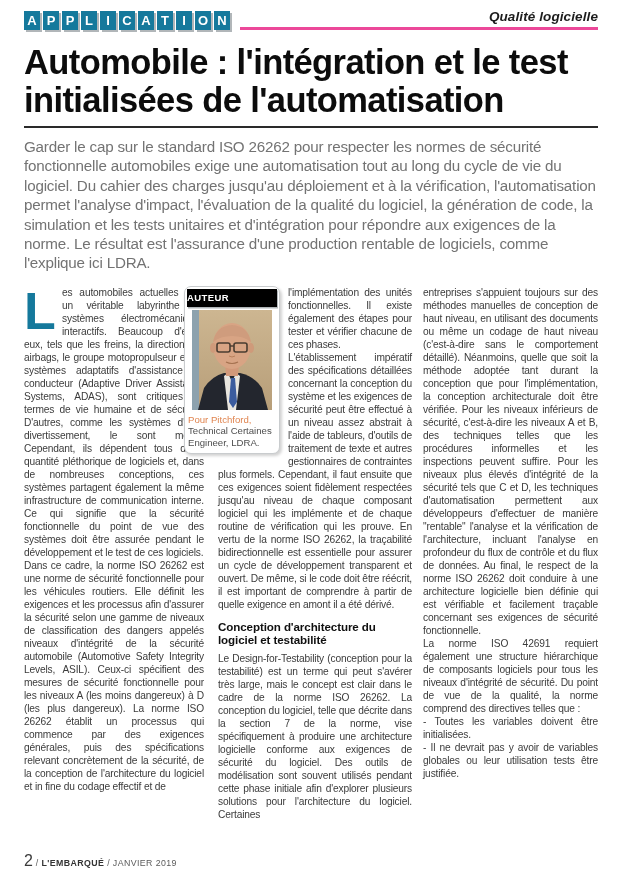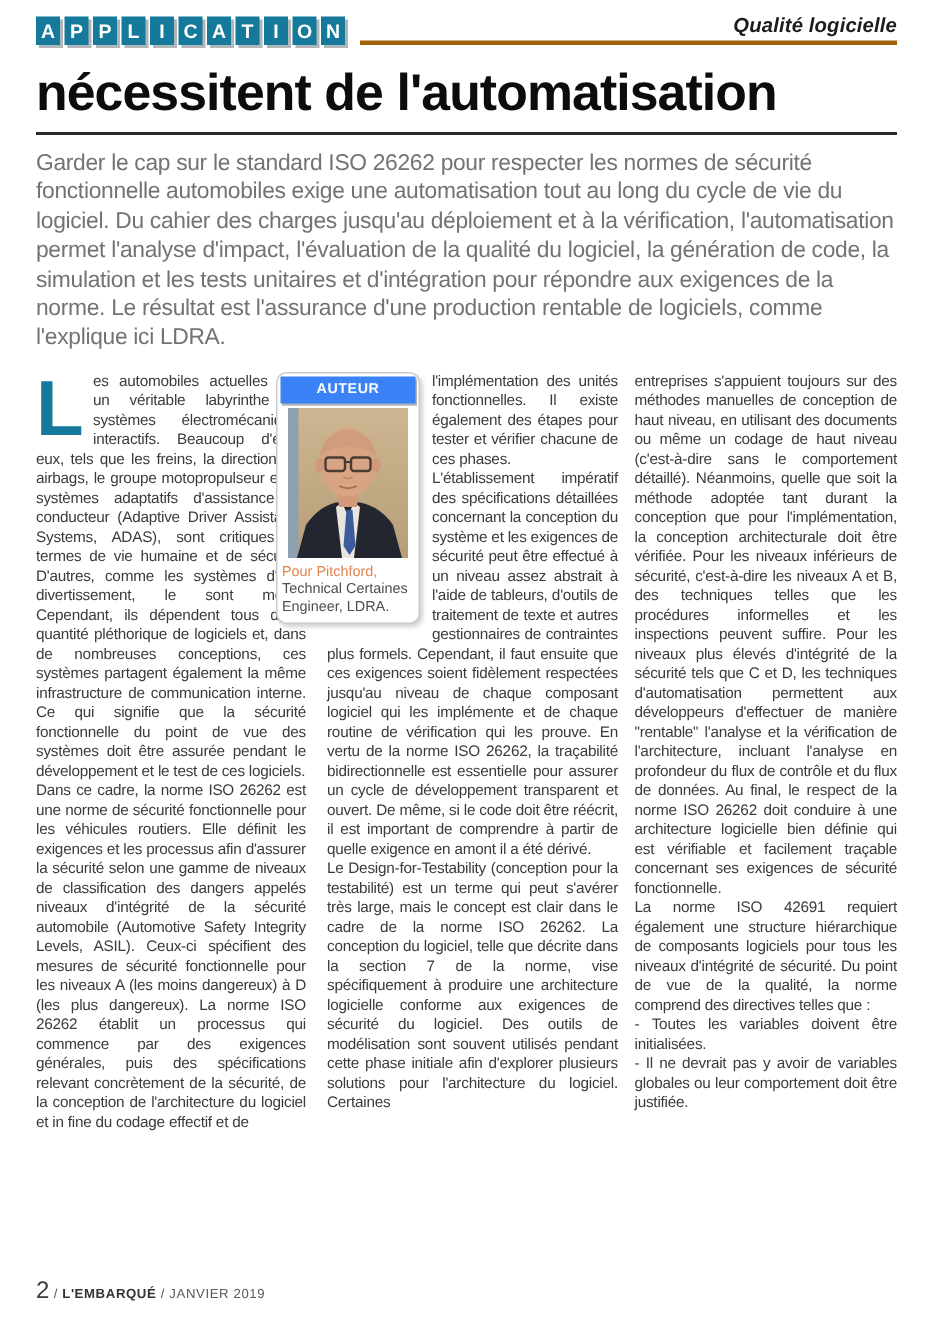--- a/index.html
+++ b/index.html
@@ -19,21 +19,21 @@
   .tile{
     width:16px;height:19px;
     background:#15799c;
     color:#fff;
     font-size:13px;font-weight:700;
     display:flex;align-items:center;justify-content:center;
     box-shadow:2px 2px 0 rgba(125,134,139,.6);
   }
   .hdr-right{
     flex:1;margin-left:10px;
-    border-bottom:3px solid #a16207;
+    border-bottom:3px solid #ec4899;
     text-align:right;
     font-style:italic;font-weight:700;font-size:13.5px;color:#1c1c1c;
     padding-bottom:3px;
     letter-spacing:.1px;
   }
   
   .title{
     margin-top:13px;
     color:#0c0c0c;
     font-size:34.5px;line-height:38px;font-weight:700;
@@ -83,24 +83,23 @@
     width:88px;
     margin:0 8px 5px -34px;
     border:1px solid #c9ccce;
     border-radius:7px;
     box-shadow:1.5px 2px 3px rgba(0,0,0,.18);
     padding:3px 3px 5px 3px;
     background:#fff;
     text-align:left;
   }
   .author-label{
-    background:#3b82f6;
+    background:#000000;
     color:#fff;
     font-size:9.5px;font-weight:700;letter-spacing:.4px;
-    text-align:center;
     padding:2px 0 3px 0;
     margin:-1px -1px 3px -1px;
     box-shadow:1px 1.5px 0 rgba(110,120,126,.55);
   }
   .author-photo{display:block;width:80px;height:100px;margin:0 auto;}
   .author-caption{font-size:9.6px;line-height:11.5px;margin-top:4px;letter-spacing:0;}
   .author-name{color:#e08550;}
   .author-role{color:#4e4e4e;}
   
   .footer{
@@ -126,21 +125,22 @@
       <span class="tile">A</span>
       <span class="tile">T</span>
       <span class="tile">I</span>
       <span class="tile">O</span>
       <span class="tile">N</span>
     </div>
     <div class="hdr-right">Qualité logicielle</div>
   </div>
 
   <div class="title">
-    <div>nécessitent de l'automatisation</div>
+    <div>Automobile : l'intégration et le test</div>
+    <div>initialisées de l'automatisation</div>
   </div>
 
   <div class="title-rule"></div>
 
   <div class="lead">Garder le cap sur le standard ISO 26262 pour respecter les normes de sécurité fonctionnelle automobiles exige une automatisation tout au long du cycle de vie du logiciel. Du cahier des charges jusqu'au déploiement et à la vérification, l'automatisation permet l'analyse d'impact, l'évaluation de la qualité du logiciel, la génération de code, la simulation et les tests unitaires et d'intégration pour répondre aux exigences de la norme. Le résultat est l'assurance d'une production rentable de logiciels, comme l'explique ici LDRA.</div>
 
   <div class="cols">
 
     <div class="col col1">
       <p><span class="dropcap">L</span><span>es automobiles actuelles sont un véritable labyrinthe de systèmes électromécaniques interactifs. Beaucoup d'entre eux, tels que les freins, la direction, les airbags, le groupe motopropulseur et les systèmes adaptatifs d'assistance au conducteur (Adaptive Driver Assistance Systems, ADAS), sont critiques en termes de vie humaine et de sécurité. D'autres, comme les systèmes d'info-divertissement, le sont moins. Cependant, ils dépendent tous d'une quantité pléthorique de logiciels et, dans de nombreuses conceptions, ces systèmes partagent également la même infrastructure de communication interne. Ce qui signifie que la sécurité fonctionnelle du point de vue des systèmes doit être assurée pendant le développement et le test de ces logiciels.</span></p>
@@ -179,28 +179,29 @@
           <path d="M34 52 Q40 55 46 52" fill="none" stroke="#a4714f" stroke-width="1.2"></path>
           <path d="M37 46 Q40 48 43 46" fill="none" stroke="#b8805c" stroke-width="1"></path>
         </svg>
         <div class="author-caption">
           <div class="author-name">Pour Pitchford,</div>
           <div class="author-role">Technical Certaines Engineer, LDRA.</div>
         </div>
       </div>
       <p>l'implémentation des unités fonctionnelles. Il existe également des étapes pour tester et vérifier chacune de ces phases.</p>
       <p>L'établissement impératif des spécifications détaillées concernant la conception du système et les exigences de sécurité peut être effectué à un niveau assez abstrait à l'aide de tableurs, d'outils de traitement de texte et autres gestionnaires de contraintes plus formels. Cependant, il faut ensuite que ces exigences soient fidèlement respectées jusqu'au niveau de chaque composant logiciel qui les implémente et de chaque routine de vérification qui les prouve. En vertu de la norme ISO 26262, la traçabilité bidirectionnelle est essentielle pour assurer un cycle de développement transparent et ouvert. De même, si le code doit être réécrit, il est important de comprendre à partir de quelle exigence en amont il a été dérivé.</p>
+      <div class="subhead">Conception d'architecture du logiciel et testabilité</div>
       <p>Le Design-for-Testability (conception pour la testabilité) est un terme qui peut s'avérer très large, mais le concept est clair dans le cadre de la norme ISO 26262. La conception du logiciel, telle que décrite dans la section 7 de la norme, vise spécifiquement à produire une architecture logicielle conforme aux exigences de sécurité du logiciel. Des outils de modélisation sont souvent utilisés pendant cette phase initiale afin d'explorer plusieurs solutions pour l'architecture du logiciel. Certaines</p>
     </div>
 
     <div class="col col3">
       <p>entreprises s'appuient toujours sur des méthodes manuelles de conception de haut niveau, en utilisant des documents ou même un codage de haut niveau (c'est-à-dire sans le comportement détaillé). Néanmoins, quelle que soit la méthode adoptée tant durant la conception que pour l'implémentation, la conception architecturale doit être vérifiée. Pour les niveaux inférieurs de sécurité, c'est-à-dire les niveaux A et B, des techniques telles que les procédures informelles et les inspections peuvent suffire. Pour les niveaux plus élevés d'intégrité de la sécurité tels que C et D, les techniques d'automatisation permettent aux développeurs d'effectuer de manière "rentable" l'analyse et la vérification de l'architecture, incluant l'analyse en profondeur du flux de contrôle et du flux de données. Au final, le respect de la norme ISO 26262 doit conduire à une architecture logicielle bien définie qui est vérifiable et facilement traçable concernant ses exigences de sécurité fonctionnelle.</p>
       <p>La norme ISO 42691 requiert également une structure hiérarchique de composants logiciels pour tous les niveaux d'intégrité de sécurité. Du point de vue de la qualité, la norme comprend des directives telles que :</p>
       <p>- Toutes les variables doivent être initialisées.</p>
-      <p>- Il ne devrait pas y avoir de variables globales ou leur comportement doit être justifiée.</p>
+      <p>- Il ne devrait pas y avoir de variables globales ou leur utilisation tests être justifiée.</p>
     </div>
 
   </div>
 
   <div class="footer">
     <span class="pagenum">2</span>
     <span>/</span>
     <span class="mag">L'EMBARQUÉ</span>
     <span>/</span>
     <span>JANVIER 2019</span>

